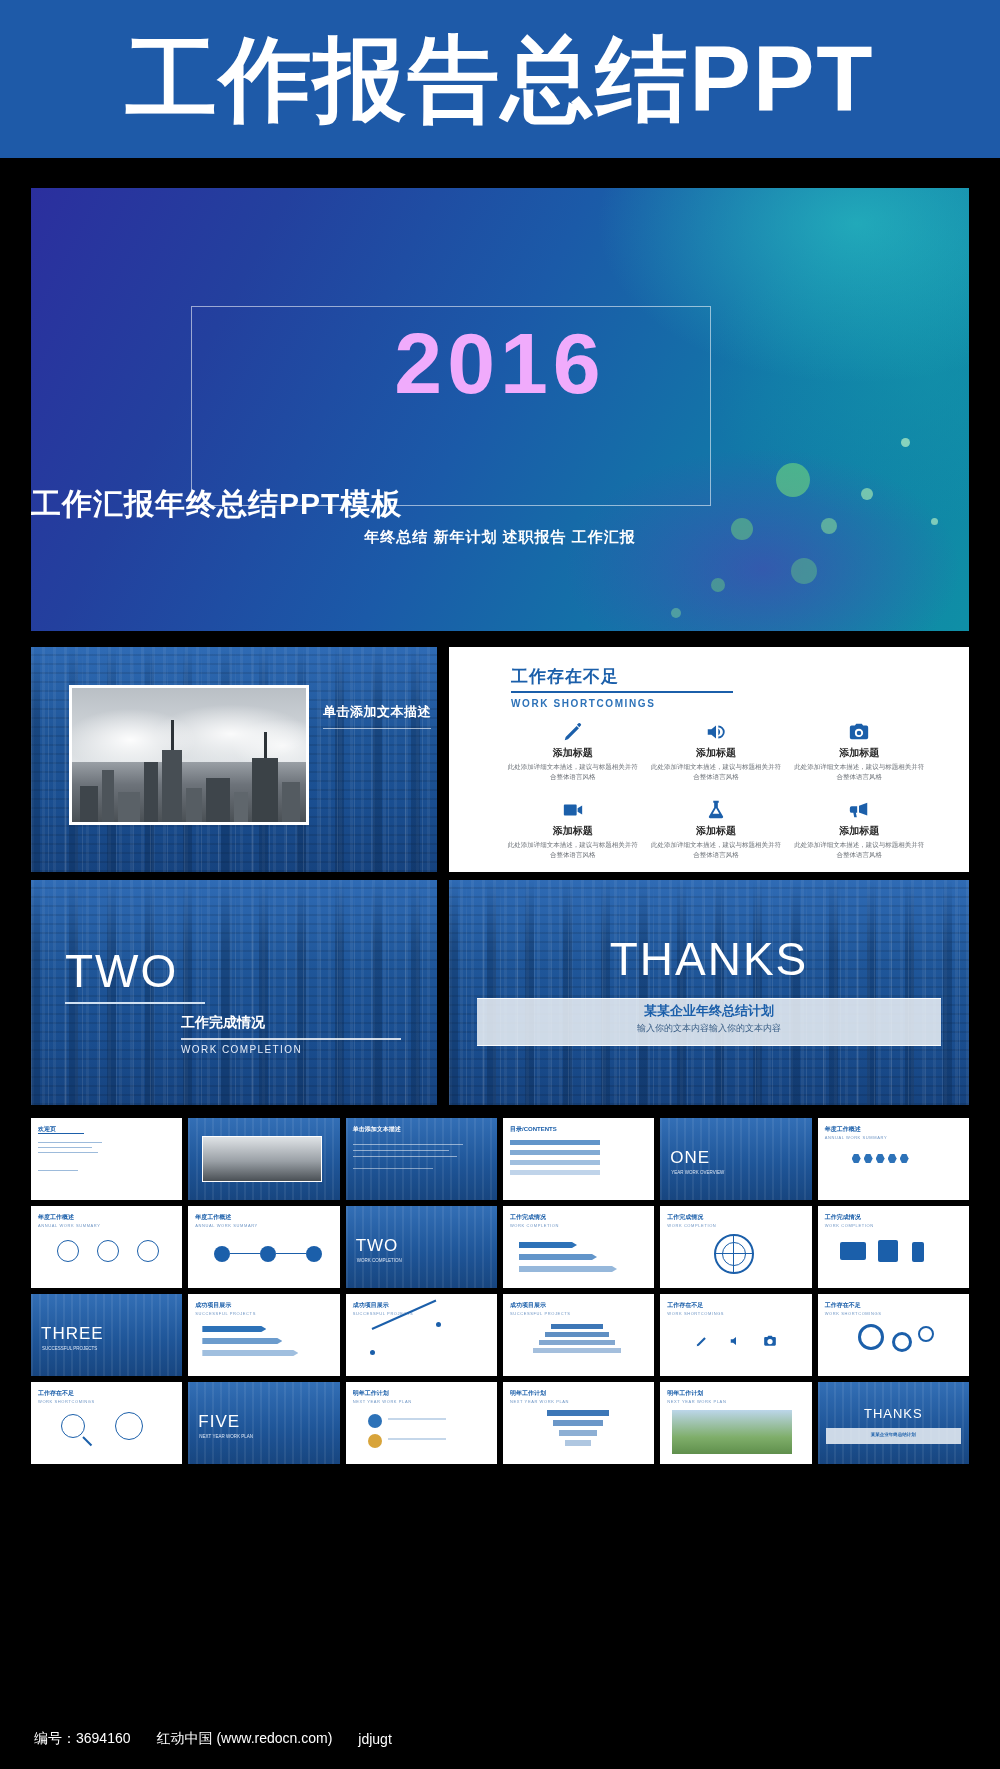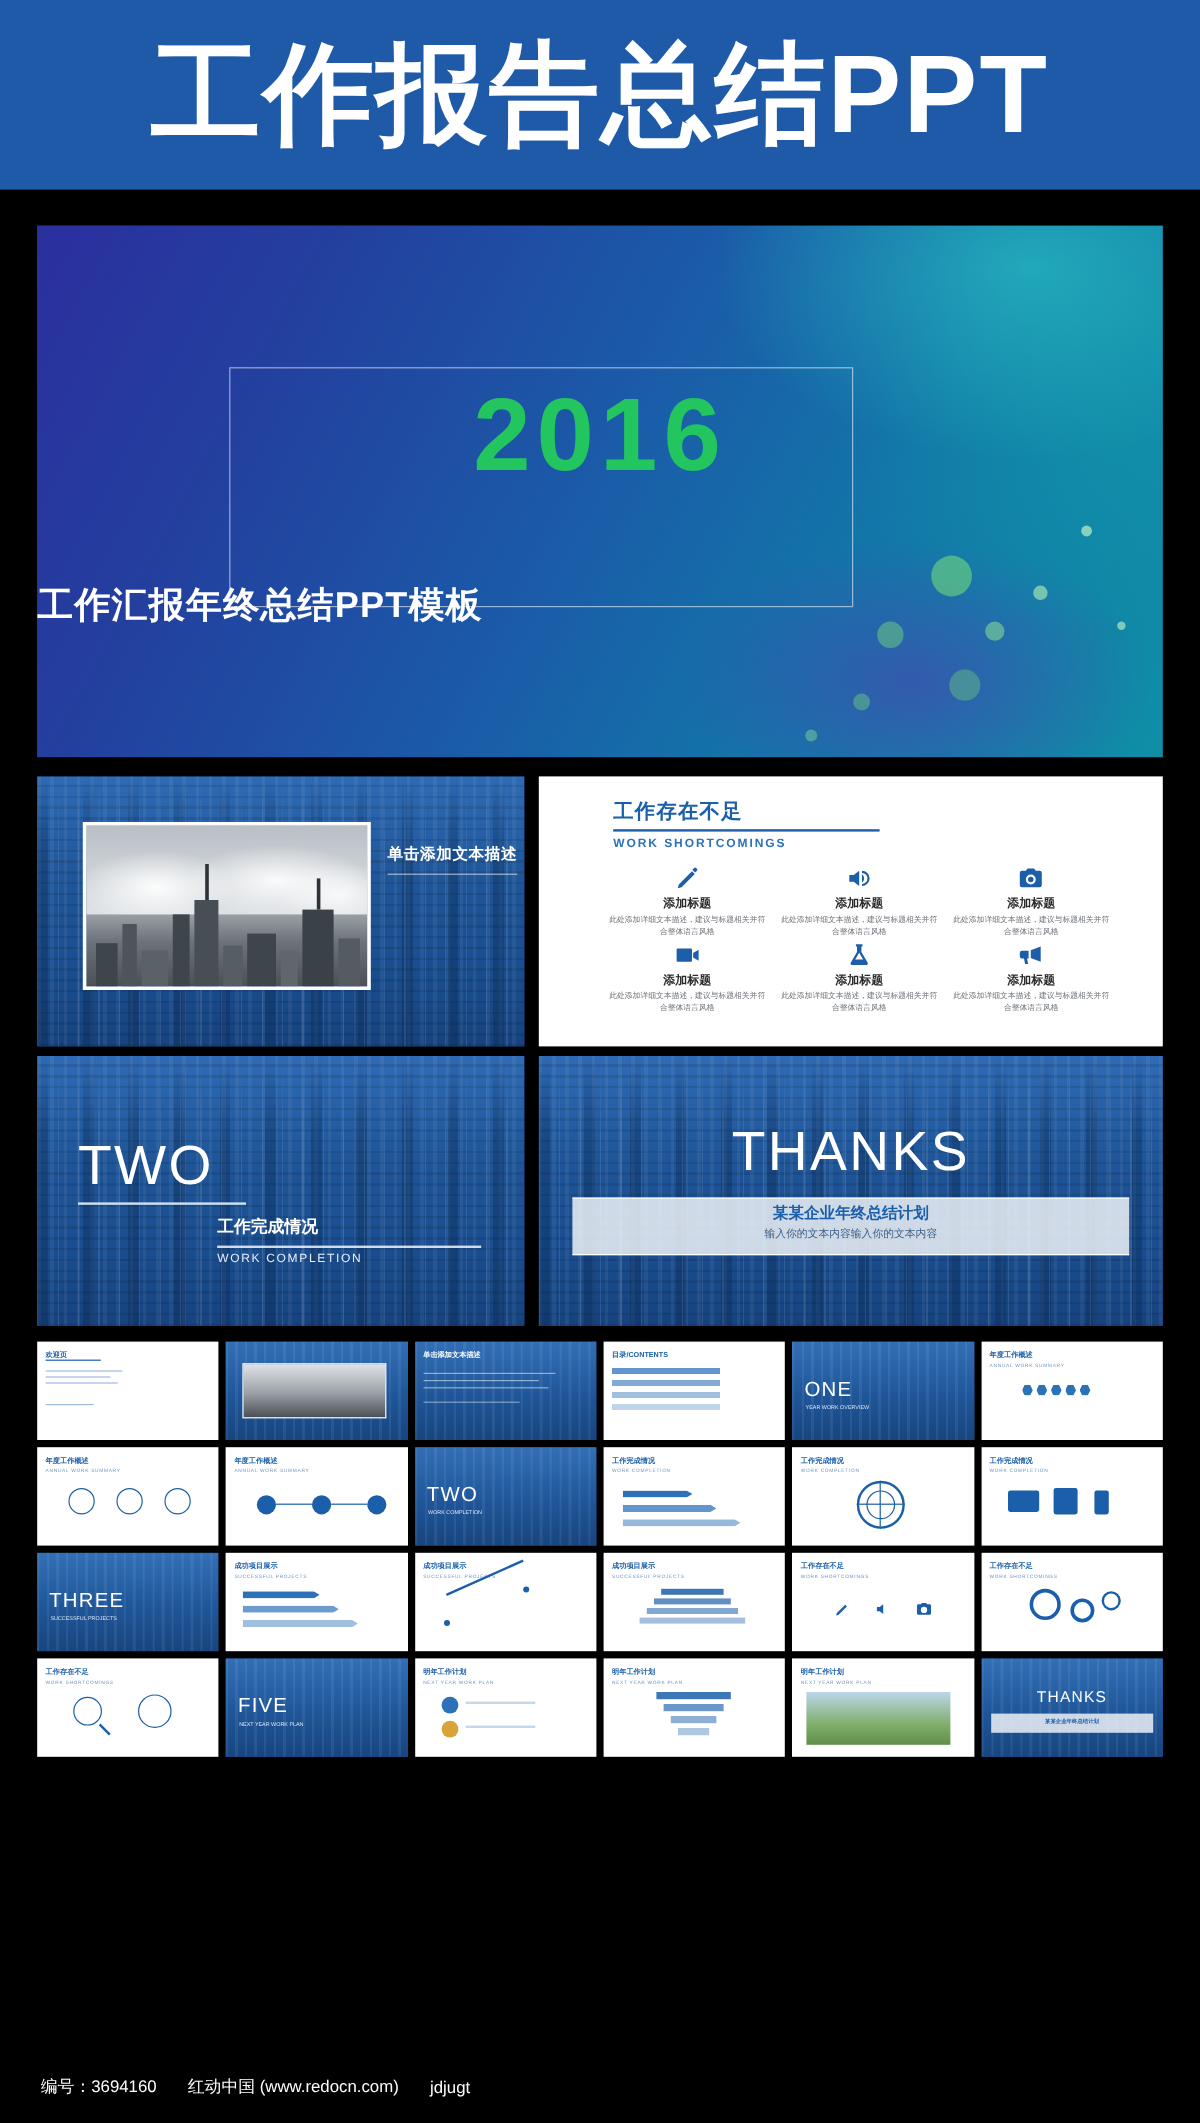--- a/index.html
+++ b/index.html
@@ -51,21 +51,21 @@
       radial-gradient(ellipse 34% 44% at 78% 86%, rgba(85,55,180,.5), transparent 62%),
       linear-gradient(118deg,#2b2f9e 0%, #23409e 22%, #1b5aa8 48%, #1277a8 72%, #0f8fa6 100%);
   }
   .bokeh{ position:absolute; border-radius:50%; }
   .hero-frame{
     position:absolute; left:160px; top:118px; width:520px; height:200px;
     border:1px solid rgba(255,255,255,.55);
   }
   .hero-year{
     position:absolute; left:0; right:0; top:132px; text-align:center;
-    font-size:86px; font-weight:bold; color:#22c55e; letter-spacing:5px; line-height:1;
+    font-size:86px; font-weight:bold; color:#f0abfc; letter-spacing:5px; line-height:1;
     font-family:"Liberation Sans","DejaVu Sans",sans-serif;
   }
   .hero-sub{
     position:absolute; left:0; right:0; top:296px; text-align:left;
     font-size:30px; font-weight:bold; color:#fff; letter-spacing:1px;
   }
   .hero-tag{
     position:absolute; left:0; right:0; top:340px; text-align:center;
     font-size:15px; font-weight:bold; color:#fff; letter-spacing:1px;
   }
@@ -95,21 +95,21 @@
   .right-title{ font-size:13px; font-weight:bold; color:#fff; letter-spacing:.5px; }
   .right-rule{ width:100%; height:1px; background:rgba(255,255,255,.6); margin:7px 0 8px; }
   .right-body{ font-size:9px; line-height:1.65; color:#eaf1fb; }
 
   
   .wk-title{ position:absolute; left:62px; top:18px; font-size:17px; font-weight:bold; color:#1b5faa; letter-spacing:1px; }
   .wk-rule{ position:absolute; left:62px; top:44px; width:222px; height:2px; background:#1b5faa; }
   .wk-sub{ position:absolute; left:62px; top:51px; font-size:10px; font-weight:bold; color:#2d72b8; letter-spacing:1.6px; }
 
   .ico-grid{ position:absolute; left:52px; top:72px; width:430px;
-             display:grid; grid-template-columns:repeat(3,1fr); row-gap:0; }
+             display:grid; grid-template-columns:repeat(3,1fr); row-gap:14px; }
   .ico-cell{ text-align:center; padding:0 6px; }
   .ico-glyph{ height:26px; display:flex; align-items:center; justify-content:center; color:#1b5faa; }
   .ico-glyph svg{ width:22px; height:22px; fill:#1b5faa; }
   .ico-h{ font-size:10px; color:#2a2a2a; margin-top:1px; font-weight:bold; }
   .ico-p{ font-size:6.5px; color:#6d7278; line-height:1.6; margin-top:2px; }
 
   
   .row3{ position:absolute; left:31px; top:880px; width:938px; height:225px; }
   .s3{ position:absolute; top:0; width:406px; height:225px; }
   .s3.a{ left:0; } .s3.b{ left:auto; right:0; width:520px; }
@@ -179,20 +179,21 @@
   <div class="bokeh" style="left:760px;top:370px;width:26px;height:26px;background:rgba(120,225,120,.35);"></div>
   <div class="bokeh" style="left:830px;top:300px;width:12px;height:12px;background:rgba(180,245,180,.6);"></div>
   <div class="bokeh" style="left:680px;top:390px;width:14px;height:14px;background:rgba(120,225,120,.4);"></div>
   <div class="bokeh" style="left:870px;top:250px;width:9px;height:9px;background:rgba(200,250,200,.65);"></div>
   <div class="bokeh" style="left:900px;top:330px;width:7px;height:7px;background:rgba(200,250,200,.6);"></div>
   <div class="bokeh" style="left:640px;top:420px;width:10px;height:10px;background:rgba(150,235,150,.4);"></div>
 
   <div class="hero-frame"></div>
   <div class="hero-year">2016</div>
   <div class="hero-sub">工作汇报年终总结PPT模板</div>
+  <div class="hero-tag">年终总结 新年计划 述职报告 工作汇报</div>
 </div>
 
 <div class="row2">
 
   <div class="s-left slide">
     <div class="city-bg"></div>
     <div class="photo">
       <div class="sky"></div>
       <div class="sk" style="left:8px;width:18px;height:36px;"></div>
       <div class="sk" style="left:30px;width:12px;height:52px;background:#4d545a;"></div>

